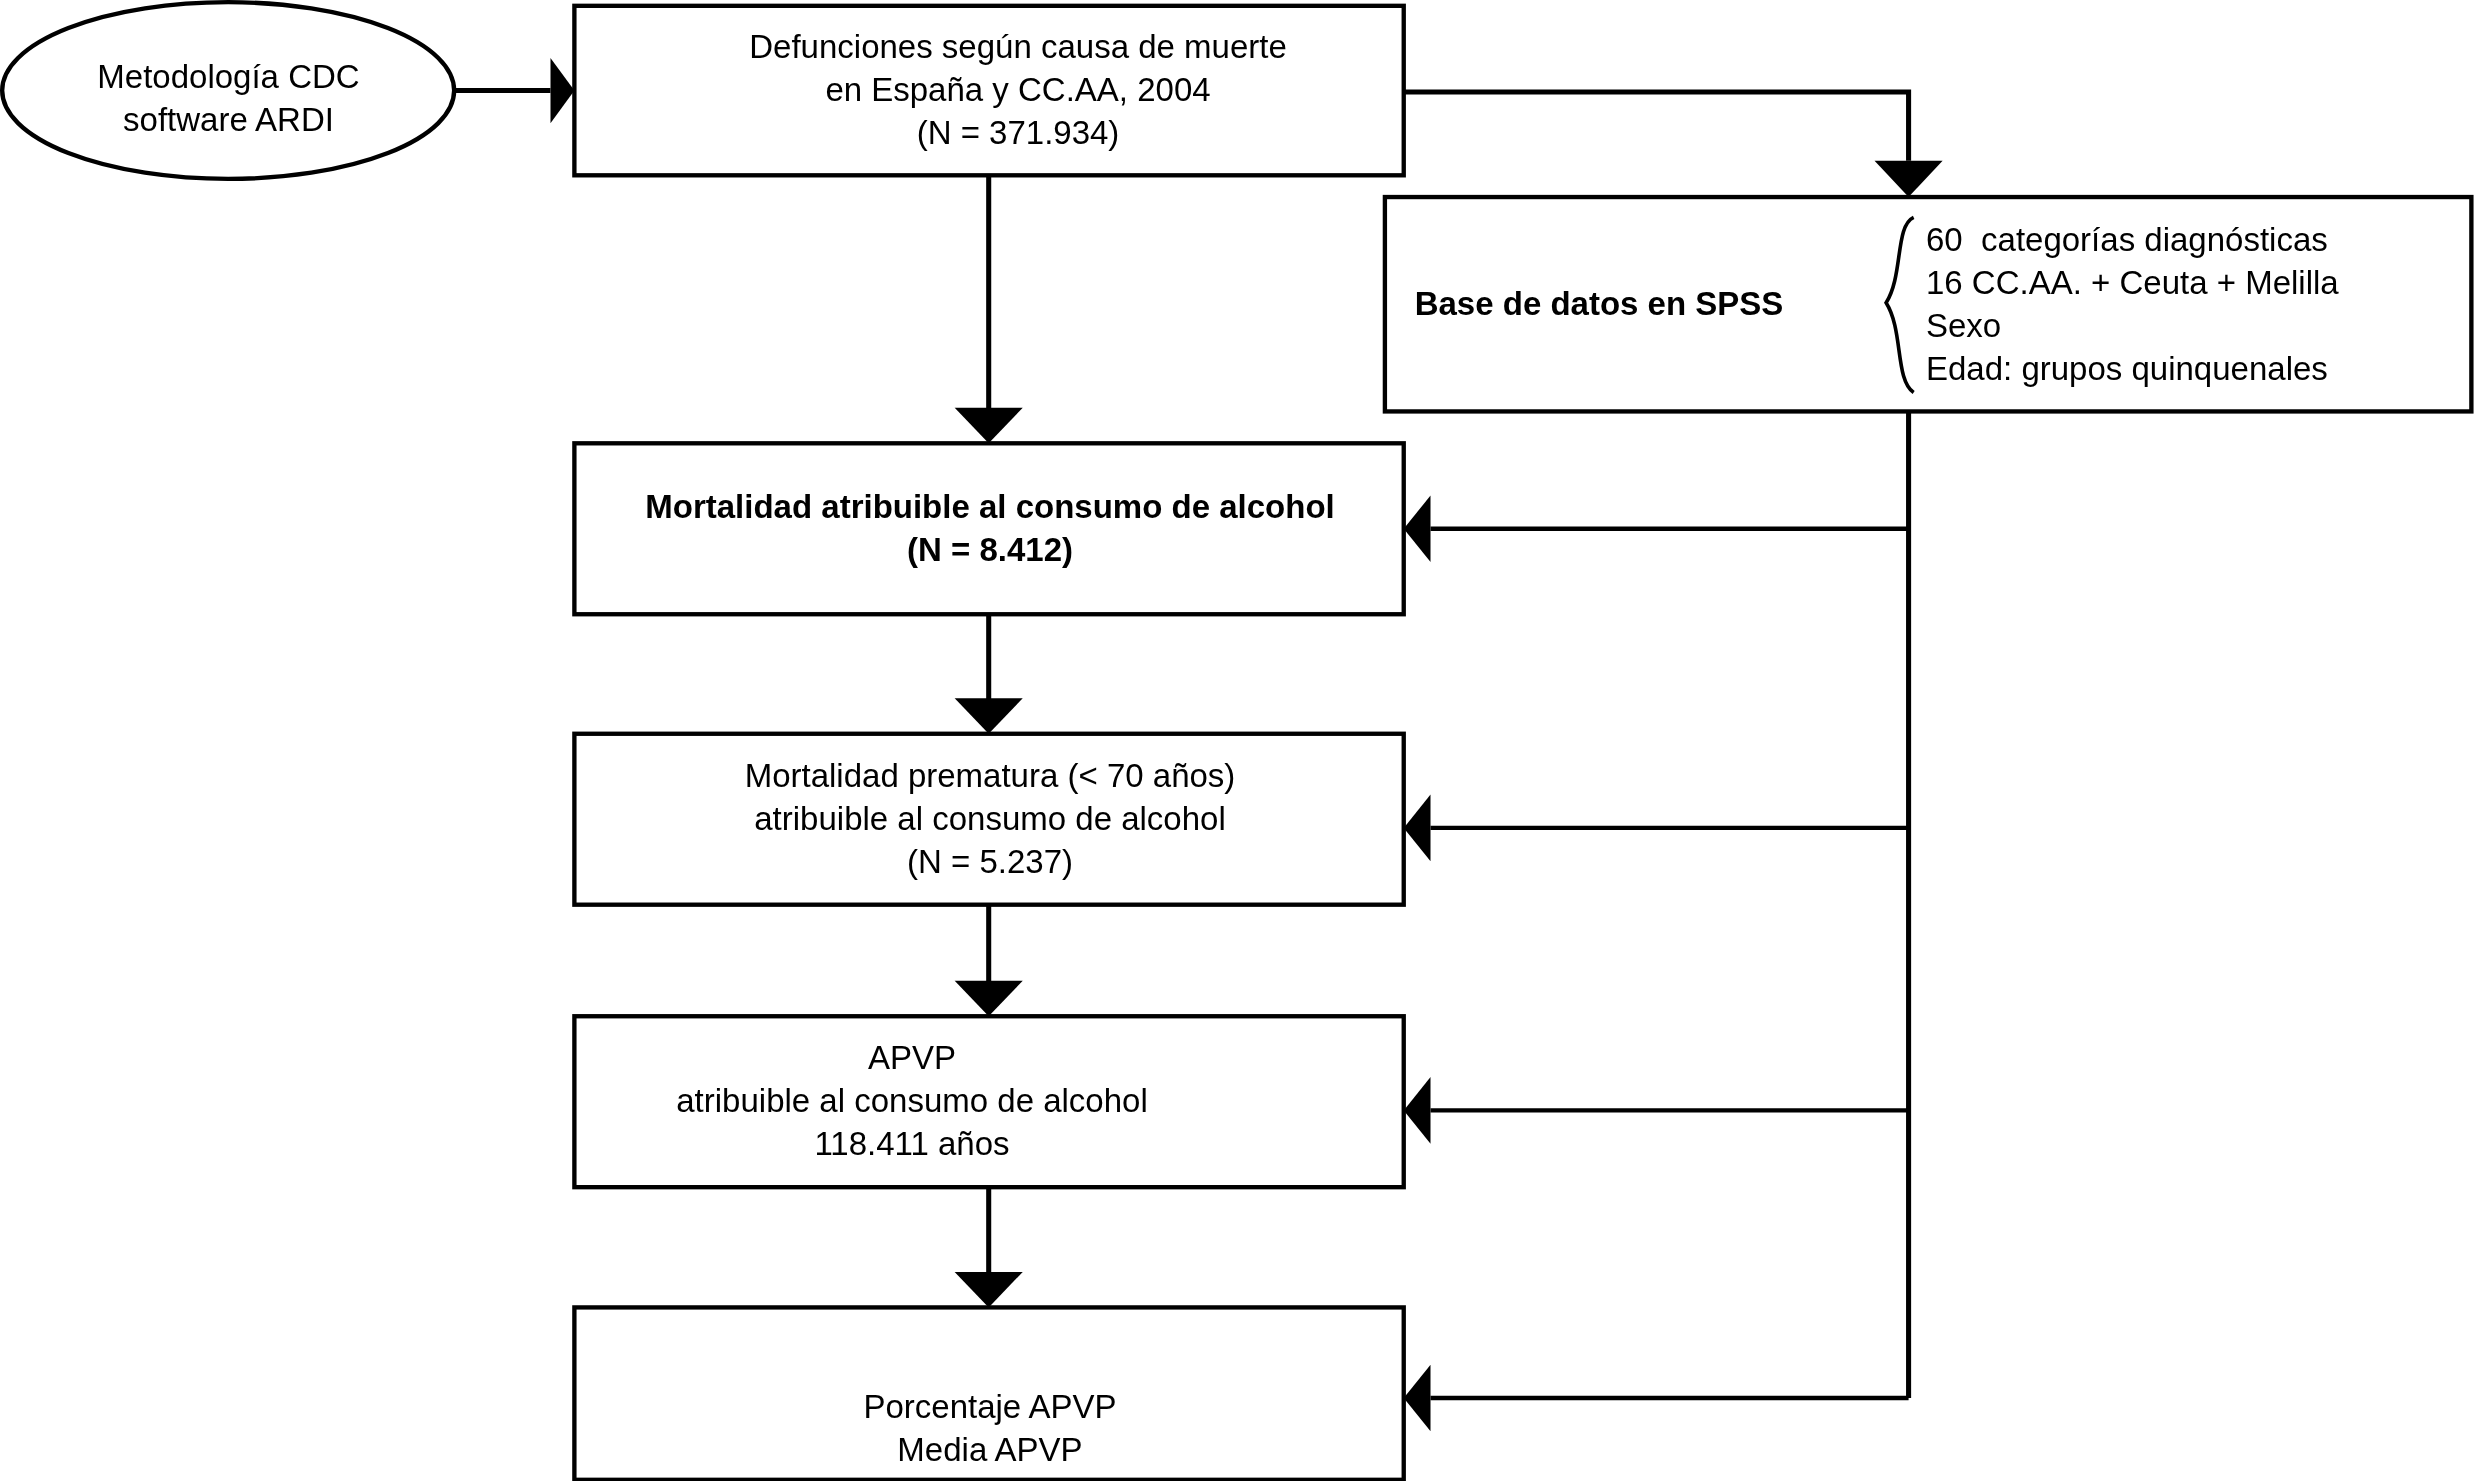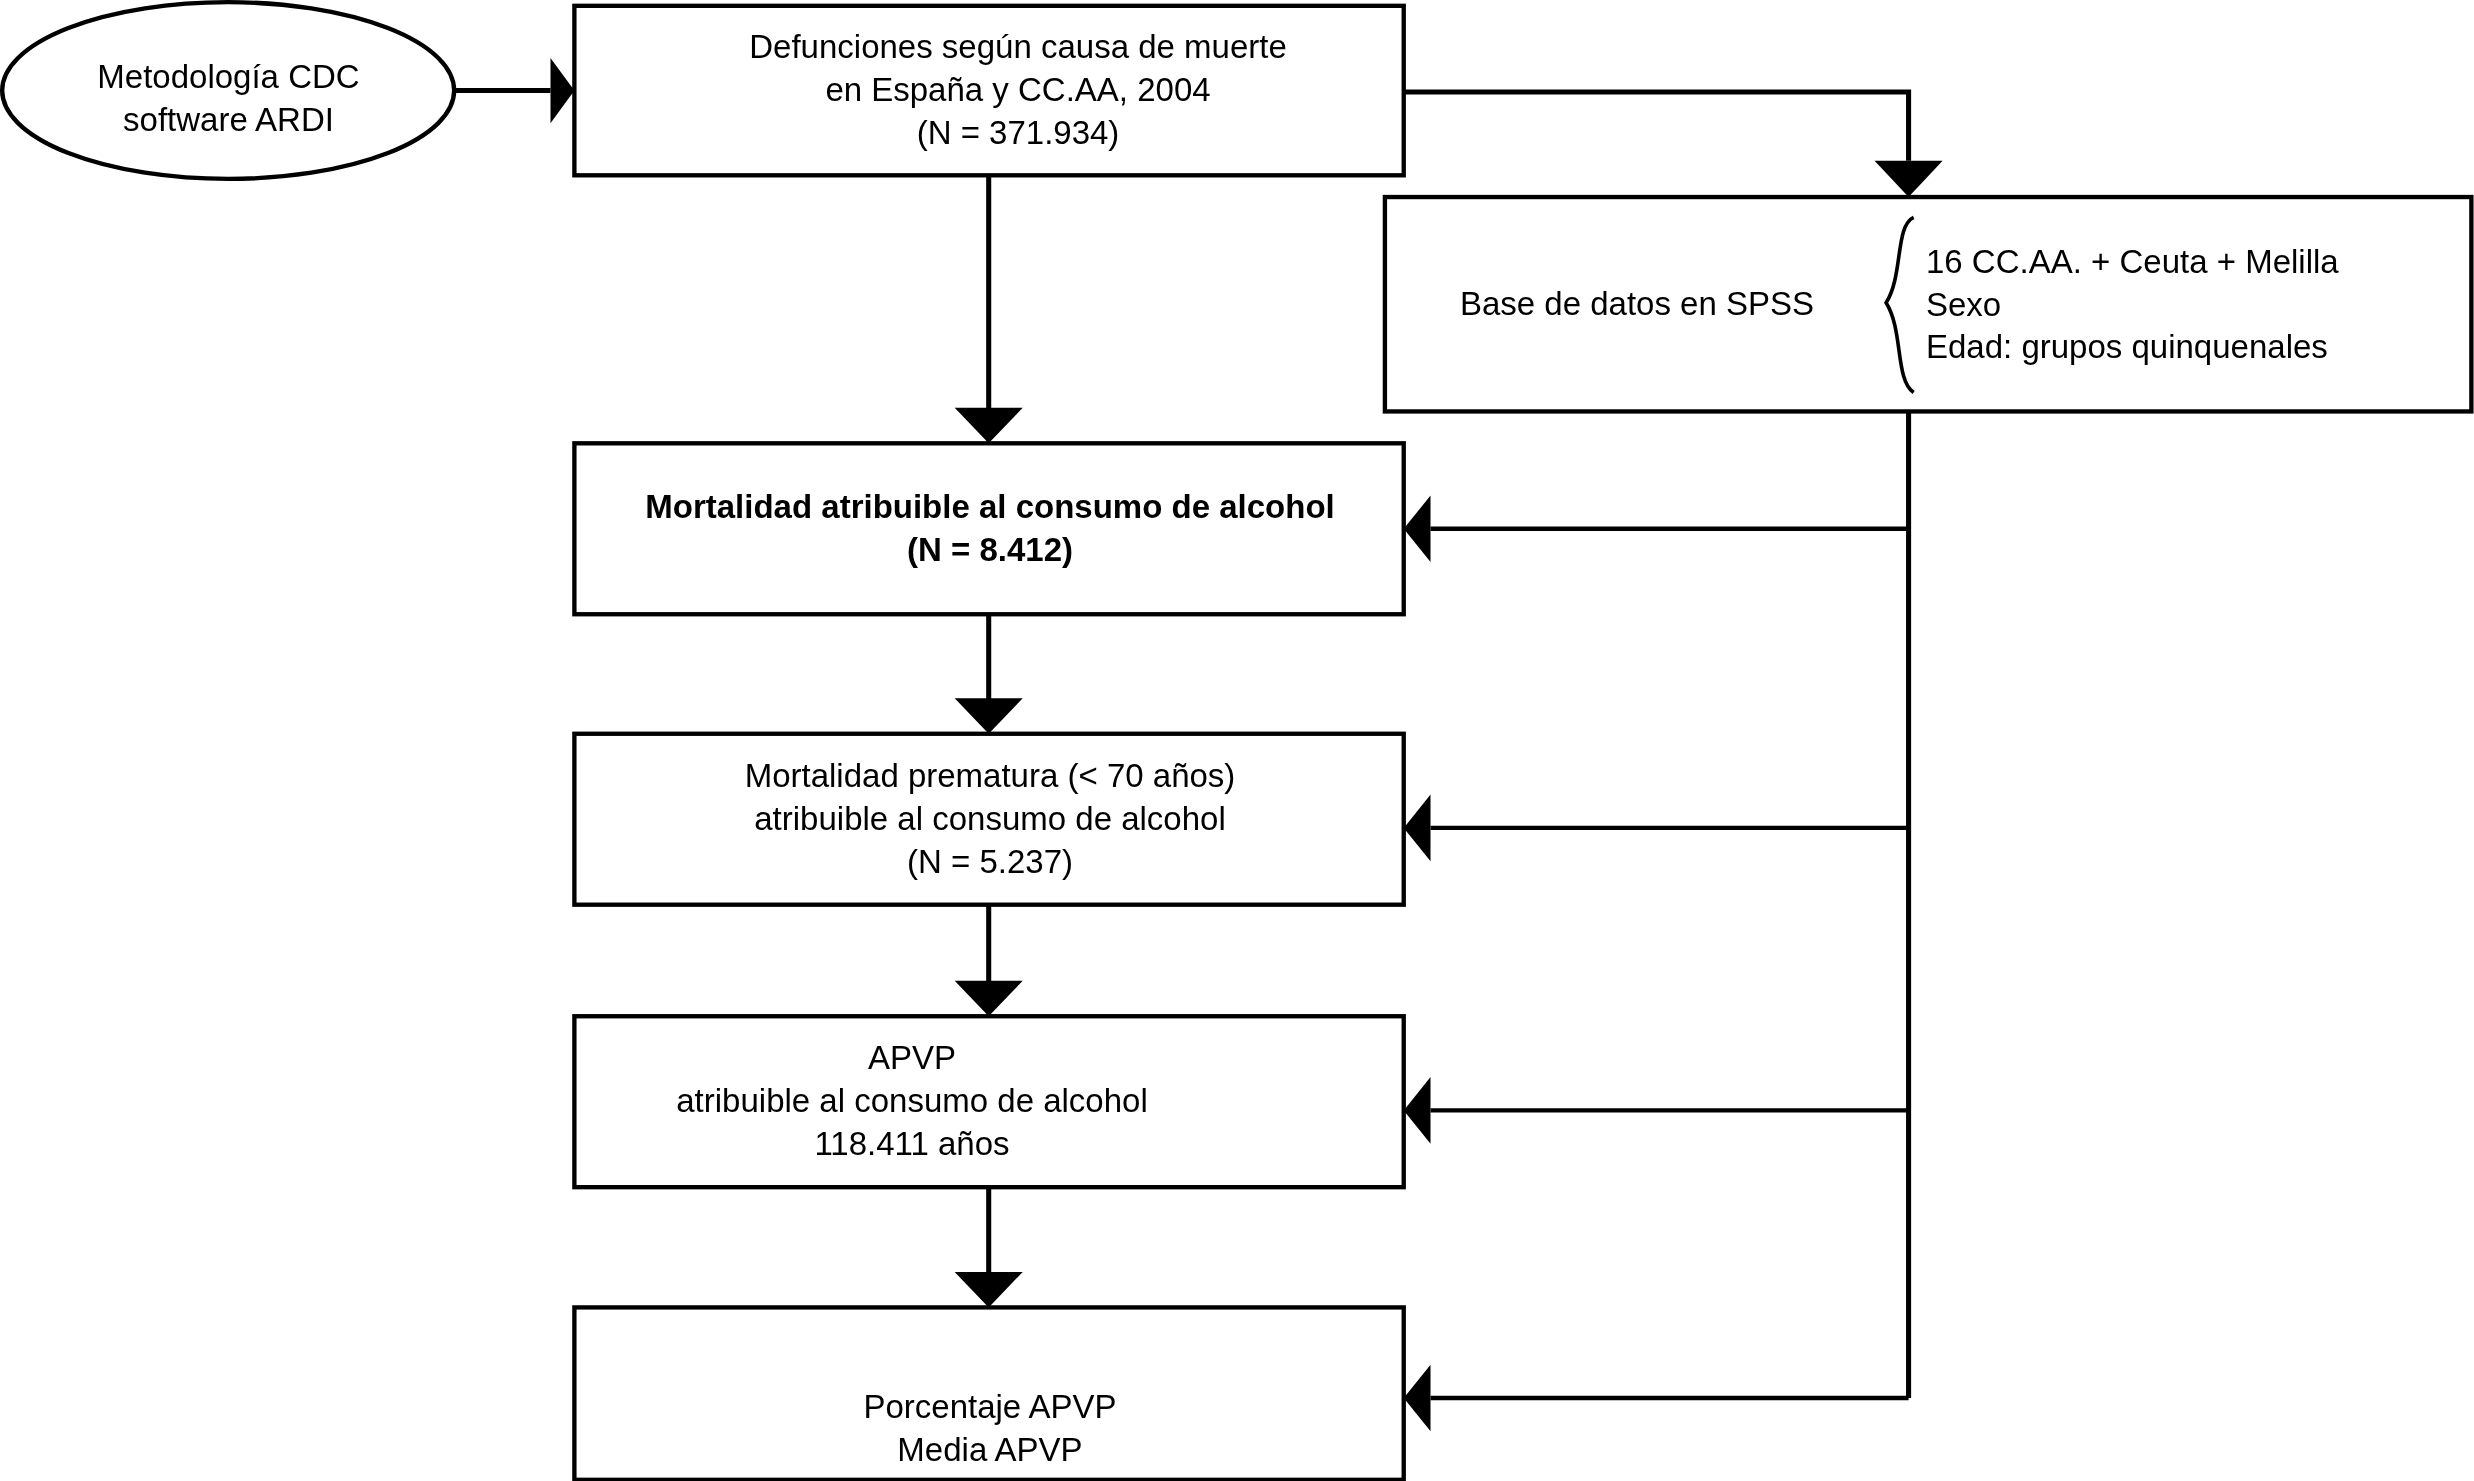--- a/index.html
+++ b/index.html
@@ -70,21 +70,21 @@
   .node-text.left-align {
     align-items: flex-start;
     text-align: left;
   }
   .node-text .line {
     display: block;
   }
   
   #ellipse-text  { left: 11px;   top: 8px;    width: 435px;  height: 181px; }
   #box1-text     { left: 604px;  top: 5.8px;    width: 828px; height: 169px; }
-  #spss-label    { left: 1398px; top: 197px;  width: 478px;  height: 214px; }
+  #spss-label    { left: 1360px; top: 197px;  width: 478px;  height: 214px; font-weight: bold; }
   #spss-list     { left: 1926px; top: 210px;  width: 550px;  height: 190px; font-size: 33px; }
   #box2-text     { left: 576px;  top: 443px;  width: 828px; height: 171px; font-weight: bold; }
   #box3-text     { left: 576px;  top: 734px; width: 828px; height: 171px; }
   #box4-text     { left: 576px;  top: 1016px; width: 672px; height: 171px; }
   #box5-text     { left: 576px;  top: 1307px; width: 828px; height: 171px; margin-top: 36px; }
 </style>
 </head>
 <body>
 
 <div id="canvas">
@@ -152,20 +152,21 @@
     <span class="line">Defunciones según causa de muerte</span>
     <span class="line">en España y CC.AA, 2004</span>
     <span class="line">(N = 371.934)</span>
   </div>
 
   <div class="node-text" id="spss-label">
     <span class="line">Base de datos en SPSS</span>
   </div>
 
   <div class="node-text left-align" id="spss-list">
+    <span class="line">60  categorías diagnósticas</span>
     <span class="line">16 CC.AA. + Ceuta + Melilla</span>
     <span class="line">Sexo</span>
     <span class="line">Edad: grupos quinquenales</span>
   </div>
 
   <div class="node-text" id="box2-text">
     <span class="line">Mortalidad atribuible al consumo de alcohol</span>
     <span class="line">(N = 8.412)</span>
   </div>
 

